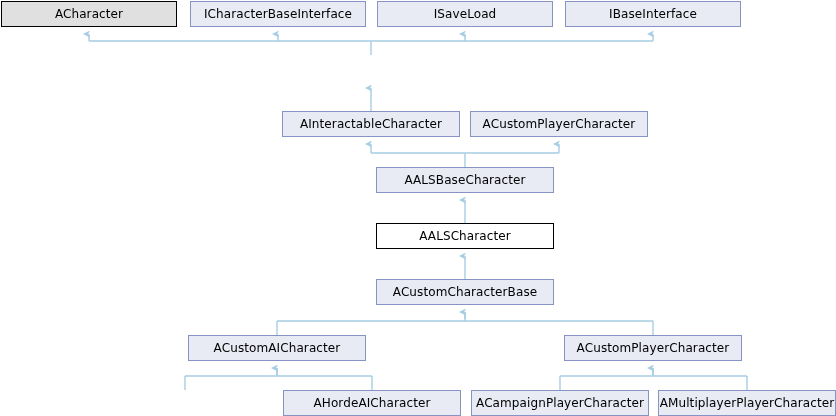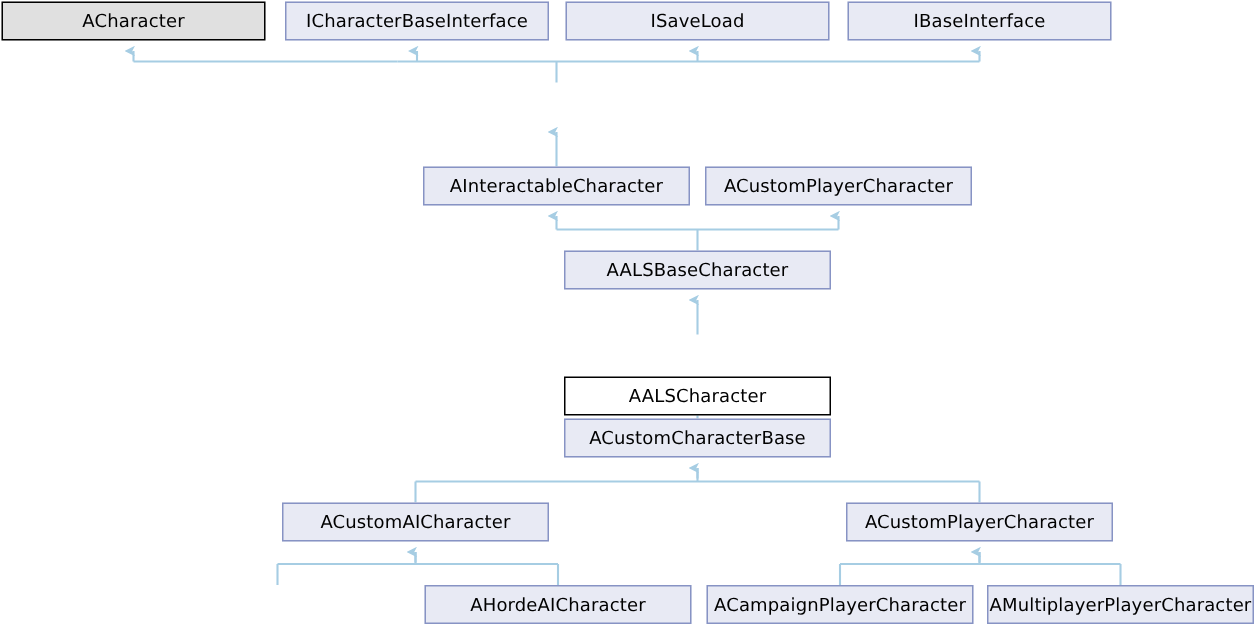--- a/index.html
+++ b/index.html
@@ -39,21 +39,20 @@
     background: #e8eaf4;
     border: 1px solid #8793c4;
   }
   .node.base {
     background: #e0e0e0;
     border: 1px solid #000000;
   }
   .node.current {
     background: #ffffff;
     border: 1px solid #000000;
-    margin-top: 28px;
   }
 </style>
 </head>
 <body>
 
 <div id="diagram">
 
   <svg id="edges" viewBox="0 0 836 416" width="836" height="416" xmlns="http://www.w3.org/2000/svg">
     <defs>
       <marker id="uparrow" markerWidth="7" markerHeight="7" refX="3.5" refY="6" orient="auto" markerUnits="userSpaceOnUse">

